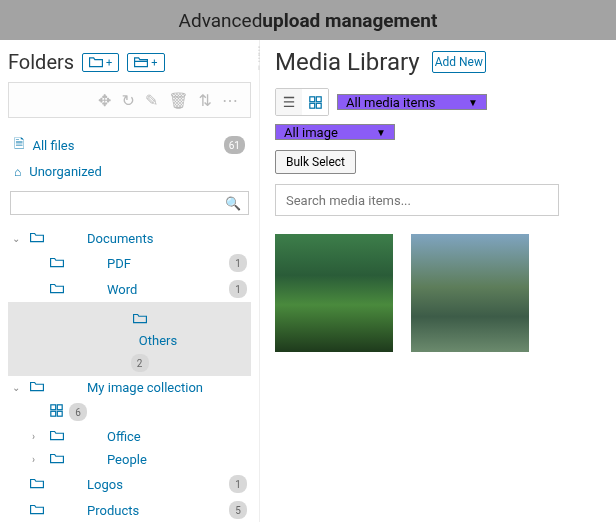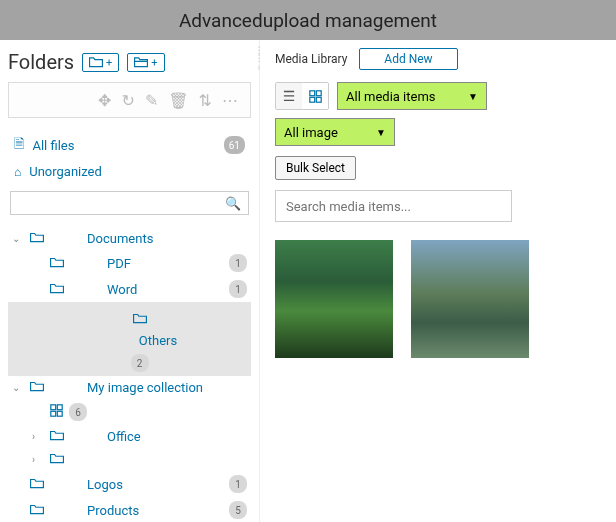--- a/index.html
+++ b/index.html
@@ -1,18 +1,18 @@
 <!DOCTYPE html>
 <html><head>
 <meta charset="utf-8">
 <style>
 * { box-sizing: border-box; margin: 0; padding: 0; font-family: -apple-system, BlinkMacSystemFont, "Segoe UI", Roboto, sans-serif; }
 body { width: 616px; height: 522px; overflow: hidden; background: #fff; }
 .banner { background: #a3a3a3; height: 40px; display: flex; align-items: center; justify-content: center; font-size: 19px; color: #222; }
-.banner .bold { font-weight: 400; }
+.banner .bold { font-weight: 700; }
 .main { display: flex; height: calc(100% - 40px); }
 .sidebar { width: 260px; padding: 10px 8px; position: relative; color: #333; border-right: 1px solid #eee; }
 .content { flex: 1; padding: 8px 15px; position: relative; }
 
 .sb-head { display: flex; align-items: center; gap: 8px; margin-bottom: 7px; }
 .sb-title { font-size: 20px; font-weight: 400; color: #333; }
 .sb-btn { border: 1px solid #0073aa; color: #0073aa; background: #fff; font-size: 11px; padding: 2px 6px; border-radius: 2px; cursor: pointer; display: inline-flex; align-items: center; gap: 3px; }
 
 .toolbar { border: 1px solid #ddd; background: #fdfdfd; height: 36px; margin: 8px 0 12px; display: flex; align-items: center; justify-content: flex-end; gap: 10px; padding: 0 12px; color: #bbb; font-size: 16px; }
 .toolbar .tbi { cursor: pointer; }
@@ -30,34 +30,34 @@
 .tree-row.selected { background: #e5e5e5; flex-direction: column; }
 .tree-row .chev { width: 12px; color: #888; font-size: 10px; }
 .tree-row .ficon { color: #0073aa; font-size: 13px; }
 .tree-row .name { flex: 1; margin-left: 37px; }
 .tree-row.depth1 { padding-left: 4px; }
 .tree-row.depth2 { padding-left: 24px; }
 
 .handle { position: absolute; right: -6px; top: 6px; width: 12px; font-size: 9px; color: #bbb; text-align: center; line-height: 8px; }
 
 .ct-head { display: flex; align-items: center; gap: 12px; margin-bottom: 12px; }
-.ct-title { font-size: 12px; color: #333; }
-.addnew { border: 1px solid #0073aa; color: #0073aa; background: #fff; padding: 3px 24px; font-size: 12px; border-radius: 2px; cursor: pointer; }
+.ct-title { font-size: 24px; color: #333; }
+.addnew { border: 1px solid #0073aa; color: #0073aa; background: #fff; padding: 3px 2px; font-size: 12px; border-radius: 2px; cursor: pointer; }
 
 .filters { display: flex; align-items: center; gap: 8px; background: #fff; margin-bottom: 10px; flex-wrap: wrap; }
 .viewbtns { display: inline-flex; border: 1px solid #ccc; border-radius: 2px; overflow: hidden; }
 .viewbtn { width: 26px; height: 26px; display: flex; align-items: center; justify-content: center; font-size: 14px; color: #555; background: #f6f6f6; cursor: pointer; }
 .viewbtn.active { color: #0073aa; background: #fff; }
-.select { border: 1px solid #888; height: 28px; padding: 0 8px; font-size: 13px; display: inline-flex; align-items: center; justify-content: space-between; gap: 10px; min-width: 150px; cursor: pointer; background: #bef264; }
+.select { border: 1px solid #888; height: 16px; padding: 0 8px; font-size: 13px; display: inline-flex; align-items: center; justify-content: space-between; gap: 10px; min-width: 150px; cursor: pointer; background: #8b5cf6; }
 .select.sm { min-width: 120px; }
 .select .arr { font-size: 10px; }
 
 .bulk { border: 1px solid #888; background: #f6f6f6; padding: 4px 10px; font-size: 12px; cursor: pointer; border-radius: 2px; margin-bottom: 10px; display: inline-block; }
 
-.medsearch { display: flex; border: 1px solid #ccc; height: 32px; align-items: center; width: 237px; margin-bottom: 18px; }
+.medsearch { display: flex; border: 1px solid #ccc; height: 32px; align-items: center; width: 284px; margin-bottom: 18px; }
 .medsearch input { border: none; flex: 1; padding: 0 10px; font-size: 13px; outline: none; color: #666; }
 
 .grid { display: flex; gap: 18px; }
 .thumb { width: 118px; height: 118px; background: #777; position: relative; }
 .thumb.t1 { background: linear-gradient(180deg, #3d7e4a 0%, #2a5c38 35%, #4a8a3d 60%, #1e3a1c 100%); }
 .thumb.t2 { background: linear-gradient(180deg, #7fa4c0 0%, #5d7d5a 45%, #3d5c48 70%, #6b8a6d 100%); }
 
 .folder-svg { width: 14px; height: 12px; }
 .grid-svg { width: 13px; height: 13px; }
 </style>
@@ -164,20 +164,21 @@
           <span class="ficon"><svg class="folder-svg" viewBox="0 0 24 20">
               <path fill="none" stroke="#0073aa" stroke-width="2" d="M1 4h7l2 3h13v11H1z"></path>
             </svg></span>
           <span class="name">Office</span>
         </div>
         <div class="tree-row depth2">
           <span class="chev">›</span>
           <span class="ficon"><svg class="folder-svg" viewBox="0 0 24 20">
               <path fill="none" stroke="#0073aa" stroke-width="2" d="M1 4h7l2 3h13v11H1z"></path>
             </svg></span>
+          <span class="name">People</span>
         </div>
         <div class="tree-row depth1">
           <span class="chev"></span>
           <span class="ficon"><svg class="folder-svg" viewBox="0 0 24 20">
               <path fill="none" stroke="#0073aa" stroke-width="2" d="M1 4h7l2 3h13v11H1z"></path>
             </svg></span>
           <span class="name">Logos</span>
           <span class="badge light">1</span>
         </div>
         <div class="tree-row depth1">

